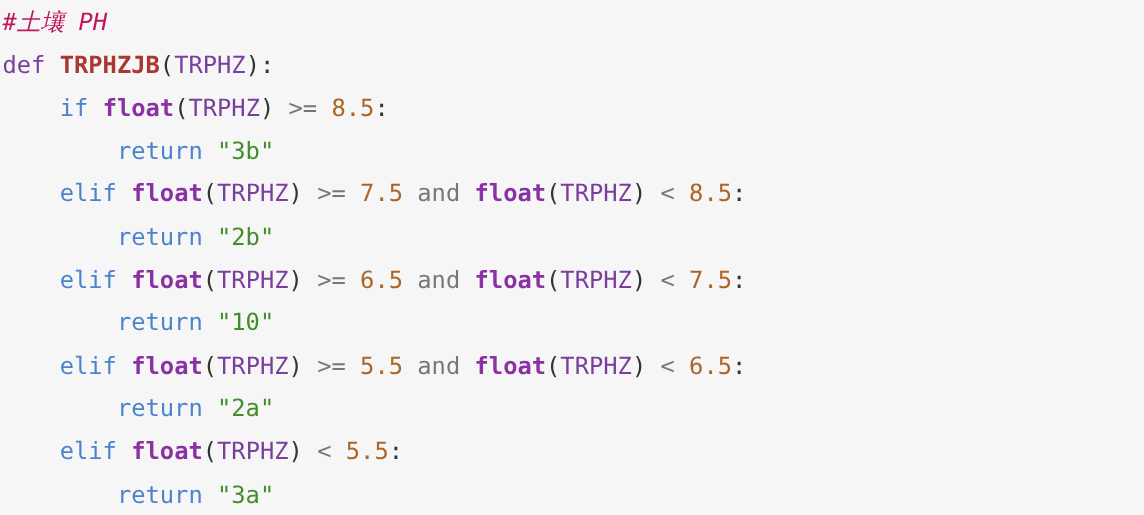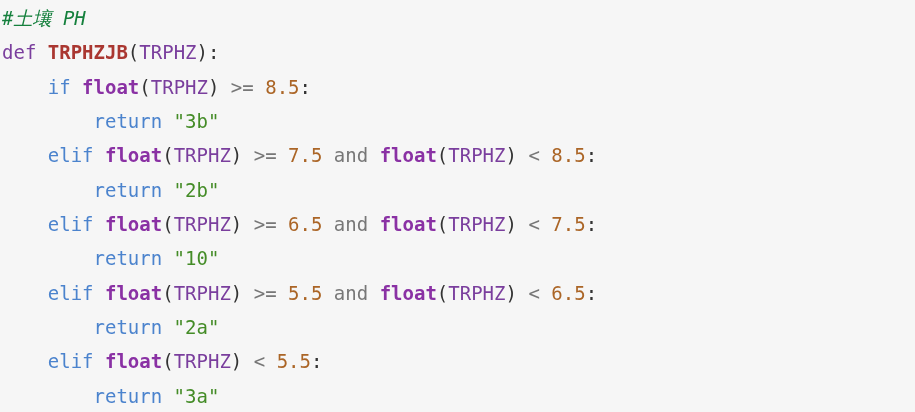--- a/index.html
+++ b/index.html
@@ -25,21 +25,21 @@
   .tok { display: inline; }
   .tok-comment { font-style: italic; }
   .tok-function_name { font-weight: bold; }
   .tok-builtin { font-weight: bold; }
 </style>
 </head>
 <body>
 
 <div class="editor-surface" style="background: rgb(246, 246, 246);">
   <div class="code-block">
-      <div class="code-line"><span class="tok tok-comment" style="color: #15803d;">#土壤 PH</span></div>
+      <div class="code-line"><span class="tok tok-comment" style="color: #be185d;">#土壤 PH</span></div>
       <div class="code-line"><span class="tok tok-storage" style="color: rgb(122, 62, 157);">def</span><span class="tok tok-plain" style="color: rgb(51, 51, 51);"> </span><span class="tok tok-function_name" style="color: rgb(170, 55, 49);">TRPHZJB</span><span class="tok tok-plain" style="color: rgb(51, 51, 51);">(</span><span class="tok tok-variable" style="color: rgb(122, 62, 157);">TRPHZ</span><span class="tok tok-plain" style="color: rgb(51, 51, 51);">):</span></div>
       <div class="code-line"><span class="tok tok-plain" style="color: rgb(51, 51, 51);">    </span><span class="tok tok-keyword" style="color: rgb(75, 131, 205);">if</span><span class="tok tok-plain" style="color: rgb(51, 51, 51);"> </span><span class="tok tok-builtin" style="color: rgb(138, 49, 164);">float</span><span class="tok tok-plain" style="color: rgb(51, 51, 51);">(</span><span class="tok tok-variable" style="color: rgb(122, 62, 157);">TRPHZ</span><span class="tok tok-plain" style="color: rgb(51, 51, 51);">) </span><span class="tok tok-operator" style="color: rgb(119, 119, 119);">&gt;=</span><span class="tok tok-plain" style="color: rgb(51, 51, 51);"> </span><span class="tok tok-number" style="color: rgb(171, 101, 38);">8.5</span><span class="tok tok-plain" style="color: rgb(51, 51, 51);">:</span></div>
       <div class="code-line"><span class="tok tok-plain" style="color: rgb(51, 51, 51);">        </span><span class="tok tok-keyword" style="color: rgb(75, 131, 205);">return</span><span class="tok tok-plain" style="color: rgb(51, 51, 51);"> </span><span class="tok tok-string" style="color: rgb(68, 140, 39);">"3b"</span></div>
       <div class="code-line"><span class="tok tok-plain" style="color: rgb(51, 51, 51);">    </span><span class="tok tok-keyword" style="color: rgb(75, 131, 205);">elif</span><span class="tok tok-plain" style="color: rgb(51, 51, 51);"> </span><span class="tok tok-builtin" style="color: rgb(138, 49, 164);">float</span><span class="tok tok-plain" style="color: rgb(51, 51, 51);">(</span><span class="tok tok-variable" style="color: rgb(122, 62, 157);">TRPHZ</span><span class="tok tok-plain" style="color: rgb(51, 51, 51);">) </span><span class="tok tok-operator" style="color: rgb(119, 119, 119);">&gt;=</span><span class="tok tok-plain" style="color: rgb(51, 51, 51);"> </span><span class="tok tok-number" style="color: rgb(171, 101, 38);">7.5</span><span class="tok tok-plain" style="color: rgb(51, 51, 51);"> </span><span class="tok tok-operator" style="color: rgb(119, 119, 119);">and</span><span class="tok tok-plain" style="color: rgb(51, 51, 51);"> </span><span class="tok tok-builtin" style="color: rgb(138, 49, 164);">float</span><span class="tok tok-plain" style="color: rgb(51, 51, 51);">(</span><span class="tok tok-variable" style="color: rgb(122, 62, 157);">TRPHZ</span><span class="tok tok-plain" style="color: rgb(51, 51, 51);">) </span><span class="tok tok-operator" style="color: rgb(119, 119, 119);">&lt;</span><span class="tok tok-plain" style="color: rgb(51, 51, 51);"> </span><span class="tok tok-number" style="color: rgb(171, 101, 38);">8.5</span><span class="tok tok-plain" style="color: rgb(51, 51, 51);">:</span></div>
       <div class="code-line"><span class="tok tok-plain" style="color: rgb(51, 51, 51);">        </span><span class="tok tok-keyword" style="color: rgb(75, 131, 205);">return</span><span class="tok tok-plain" style="color: rgb(51, 51, 51);"> </span><span class="tok tok-string" style="color: rgb(68, 140, 39);">"2b"</span></div>
       <div class="code-line"><span class="tok tok-plain" style="color: rgb(51, 51, 51);">    </span><span class="tok tok-keyword" style="color: rgb(75, 131, 205);">elif</span><span class="tok tok-plain" style="color: rgb(51, 51, 51);"> </span><span class="tok tok-builtin" style="color: rgb(138, 49, 164);">float</span><span class="tok tok-plain" style="color: rgb(51, 51, 51);">(</span><span class="tok tok-variable" style="color: rgb(122, 62, 157);">TRPHZ</span><span class="tok tok-plain" style="color: rgb(51, 51, 51);">) </span><span class="tok tok-operator" style="color: rgb(119, 119, 119);">&gt;=</span><span class="tok tok-plain" style="color: rgb(51, 51, 51);"> </span><span class="tok tok-number" style="color: rgb(171, 101, 38);">6.5</span><span class="tok tok-plain" style="color: rgb(51, 51, 51);"> </span><span class="tok tok-operator" style="color: rgb(119, 119, 119);">and</span><span class="tok tok-plain" style="color: rgb(51, 51, 51);"> </span><span class="tok tok-builtin" style="color: rgb(138, 49, 164);">float</span><span class="tok tok-plain" style="color: rgb(51, 51, 51);">(</span><span class="tok tok-variable" style="color: rgb(122, 62, 157);">TRPHZ</span><span class="tok tok-plain" style="color: rgb(51, 51, 51);">) </span><span class="tok tok-operator" style="color: rgb(119, 119, 119);">&lt;</span><span class="tok tok-plain" style="color: rgb(51, 51, 51);"> </span><span class="tok tok-number" style="color: rgb(171, 101, 38);">7.5</span><span class="tok tok-plain" style="color: rgb(51, 51, 51);">:</span></div>
       <div class="code-line"><span class="tok tok-plain" style="color: rgb(51, 51, 51);">        </span><span class="tok tok-keyword" style="color: rgb(75, 131, 205);">return</span><span class="tok tok-plain" style="color: rgb(51, 51, 51);"> </span><span class="tok tok-string" style="color: rgb(68, 140, 39);">"10"</span></div>
       <div class="code-line"><span class="tok tok-plain" style="color: rgb(51, 51, 51);">    </span><span class="tok tok-keyword" style="color: rgb(75, 131, 205);">elif</span><span class="tok tok-plain" style="color: rgb(51, 51, 51);"> </span><span class="tok tok-builtin" style="color: rgb(138, 49, 164);">float</span><span class="tok tok-plain" style="color: rgb(51, 51, 51);">(</span><span class="tok tok-variable" style="color: rgb(122, 62, 157);">TRPHZ</span><span class="tok tok-plain" style="color: rgb(51, 51, 51);">) </span><span class="tok tok-operator" style="color: rgb(119, 119, 119);">&gt;=</span><span class="tok tok-plain" style="color: rgb(51, 51, 51);"> </span><span class="tok tok-number" style="color: rgb(171, 101, 38);">5.5</span><span class="tok tok-plain" style="color: rgb(51, 51, 51);"> </span><span class="tok tok-operator" style="color: rgb(119, 119, 119);">and</span><span class="tok tok-plain" style="color: rgb(51, 51, 51);"> </span><span class="tok tok-builtin" style="color: rgb(138, 49, 164);">float</span><span class="tok tok-plain" style="color: rgb(51, 51, 51);">(</span><span class="tok tok-variable" style="color: rgb(122, 62, 157);">TRPHZ</span><span class="tok tok-plain" style="color: rgb(51, 51, 51);">) </span><span class="tok tok-operator" style="color: rgb(119, 119, 119);">&lt;</span><span class="tok tok-plain" style="color: rgb(51, 51, 51);"> </span><span class="tok tok-number" style="color: rgb(171, 101, 38);">6.5</span><span class="tok tok-plain" style="color: rgb(51, 51, 51);">:</span></div>
       <div class="code-line"><span class="tok tok-plain" style="color: rgb(51, 51, 51);">        </span><span class="tok tok-keyword" style="color: rgb(75, 131, 205);">return</span><span class="tok tok-plain" style="color: rgb(51, 51, 51);"> </span><span class="tok tok-string" style="color: rgb(68, 140, 39);">"2a"</span></div>
       <div class="code-line"><span class="tok tok-plain" style="color: rgb(51, 51, 51);">    </span><span class="tok tok-keyword" style="color: rgb(75, 131, 205);">elif</span><span class="tok tok-plain" style="color: rgb(51, 51, 51);"> </span><span class="tok tok-builtin" style="color: rgb(138, 49, 164);">float</span><span class="tok tok-plain" style="color: rgb(51, 51, 51);">(</span><span class="tok tok-variable" style="color: rgb(122, 62, 157);">TRPHZ</span><span class="tok tok-plain" style="color: rgb(51, 51, 51);">) </span><span class="tok tok-operator" style="color: rgb(119, 119, 119);">&lt;</span><span class="tok tok-plain" style="color: rgb(51, 51, 51);"> </span><span class="tok tok-number" style="color: rgb(171, 101, 38);">5.5</span><span class="tok tok-plain" style="color: rgb(51, 51, 51);">:</span></div>

